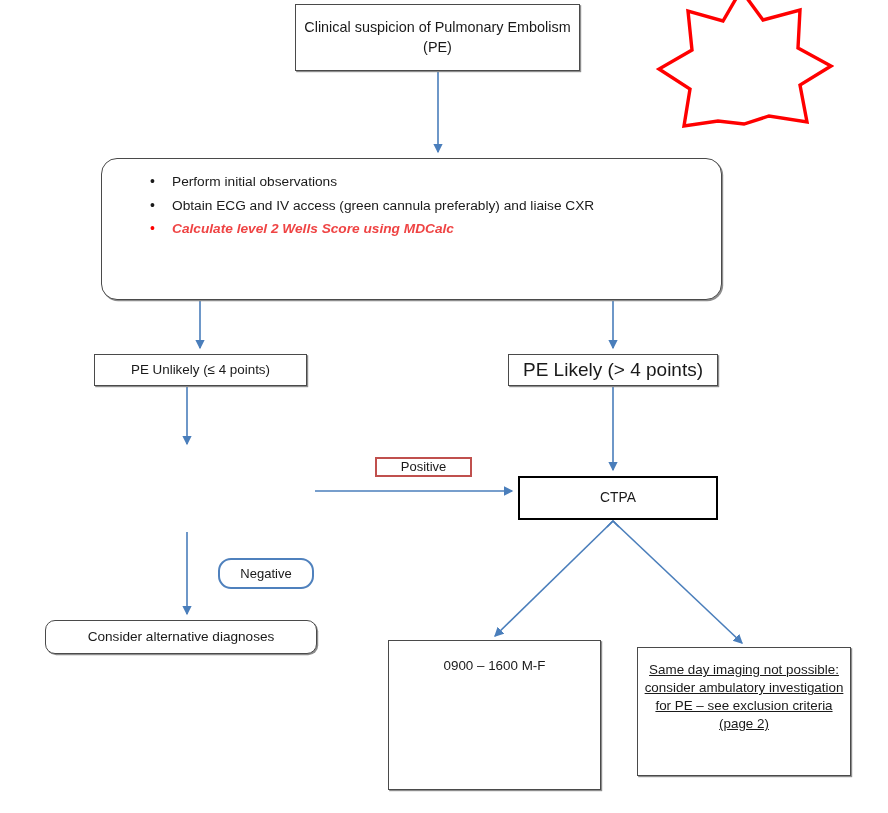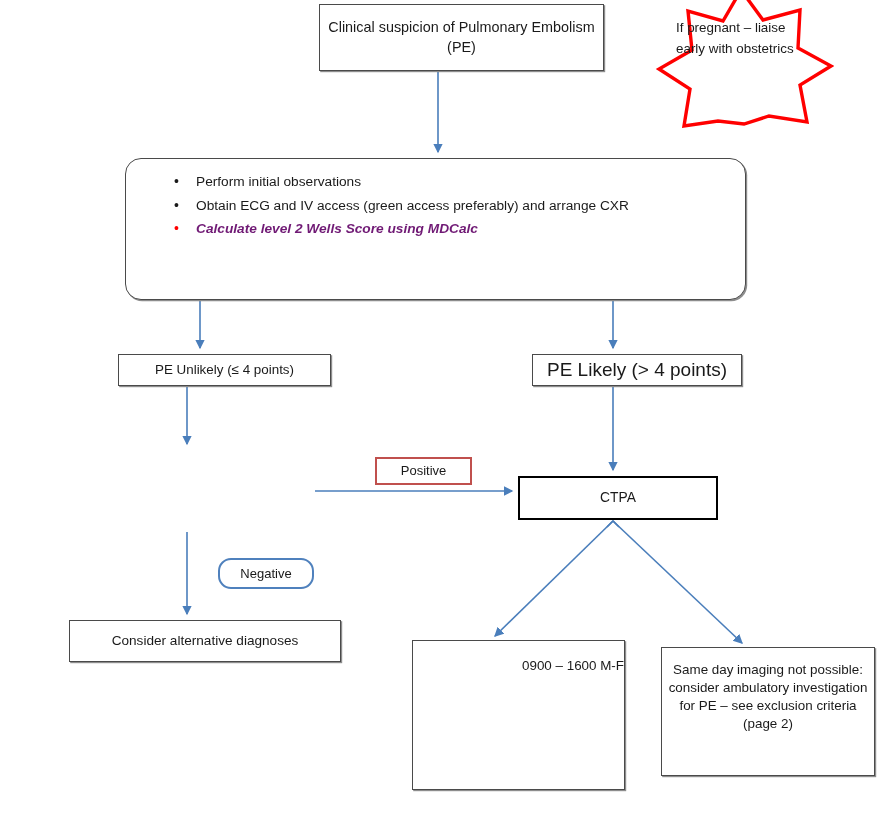--- a/index.html
+++ b/index.html
@@ -34,21 +34,20 @@
     background: #ffffff;
     display: flex;
     align-items: center;
     justify-content: center;
     text-align: center;
     line-height: 1.35;
   }
   .box-thin {
     border: 1.3px solid #4a4a4a;
     box-shadow: 1.2px 1.2px 0 0 #8d8d8d;
-    margin-left: 24px;
   }
   .box-thick {
     border: 2.6px solid #000000;
   }
   .label-red {
     border: 2.6px solid #c0504d;
   }
   .label-blue {
     border: 2.6px solid #4f81bd;
   }
@@ -72,44 +71,45 @@
   }
   #node-pe-likely {
     left: 508px; top: 354px; width: 210px; height: 32px;
     font-size: 19px;
   }
   #node-ctpa {
     left: 518px; top: 476px; width: 200px; height: 44px;
     font-size: 13.8px;
   }
   #node-positive {
-    left: 375px; top: 457px; width: 97px; height: 28px;
+    left: 375px; top: 457px; width: 97px; height: 20px;
     font-size: 13px;
   }
   #node-negative {
     left: 218px; top: 558px; width: 96px; height: 31px;
     font-size: 13px;
     border-radius: 13px;
   }
   #node-alt-diagnoses {
-    left: 45px; top: 620px; width: 272px; height: 42px;
+    left: 45px; top: 620px; width: 272px; height: 34px;
     font-size: 13.6px;
+    border-radius: 10px;
   }
   #node-hours {
     left: 388px; top: 640px; width: 213px; height: 150px;
     font-size: 13.4px;
     display: block;
     padding-top: 16px;
-    text-align: right;
   }
   #node-ambulatory {
     left: 637px; top: 647px; width: 214px; height: 129px;
     font-size: 13.4px;
     display: block;
     padding-top: 13px;
+    text-decoration: underline;
   }
   #node-ddimer {
     left: 57px; top: 450px; width: 258px; height: 82px;
     background: transparent;
     border: 0;
     box-shadow: none;
     font-size: 13.8px;
     z-index: 3;
   }
   #node-ddimer .diamond-svg {
@@ -162,21 +162,21 @@
   }
   ul.bullets li::before {
     content: "\2022";
     position: absolute;
     left: -22px;
     top: -1px;
     font-size: 14px;
     color: #1a1a1a;
   }
   ul.bullets li.emphasis {
-    color: #701a75;
+    color: #ef4444;
     font-weight: bold;
     font-style: italic;
     text-align: left;
   }
   ul.bullets li.emphasis::before {
     color: #ff0000;
     font-weight: normal;
     font-style: normal;
   }
   .gap-line {
@@ -212,27 +212,26 @@
   </svg>
 
   <div class="node box-thin" id="node-suspicion">
     <span>Clinical suspicion of Pulmonary Embolism (PE)</span>
   </div>
 
   <div class="node" id="node-pregnancy">
     <svg class="star-svg" viewBox="0 0 186 145">
       <polygon points="93,6 115,36 152,26 150,64 183,82 152,101 159,138 121,132 96,140 70,137 36,142 42,105 11,85 44,66 40,27 75,37" fill="#ffffff" stroke="#ff0000" stroke-width="3.4" stroke-linejoin="miter"></polygon>
     </svg>
-    <span class="star-text">If pregnant – liaise early with obstetrics</span>
   </div>
 
   <div class="node box-thin" id="node-initial">
     <ul class="bullets">
       <li>Perform initial observations</li>
-      <li>Obtain ECG and IV access (green access preferably) and arrange CXR</li>
+      <li>Obtain ECG and IV access (green cannula preferably) and liaise CXR</li>
       <li class="emphasis">Calculate level 2 Wells Score using MDCalc</li>
     </ul>
   </div>
 
   <div class="node box-thin" id="node-pe-unlikely">
     <span>PE Unlikely (≤ 4 points)</span>
   </div>
 
   <div class="node box-thin" id="node-pe-likely">
     <span>PE Likely (&gt; 4 points)</span>

